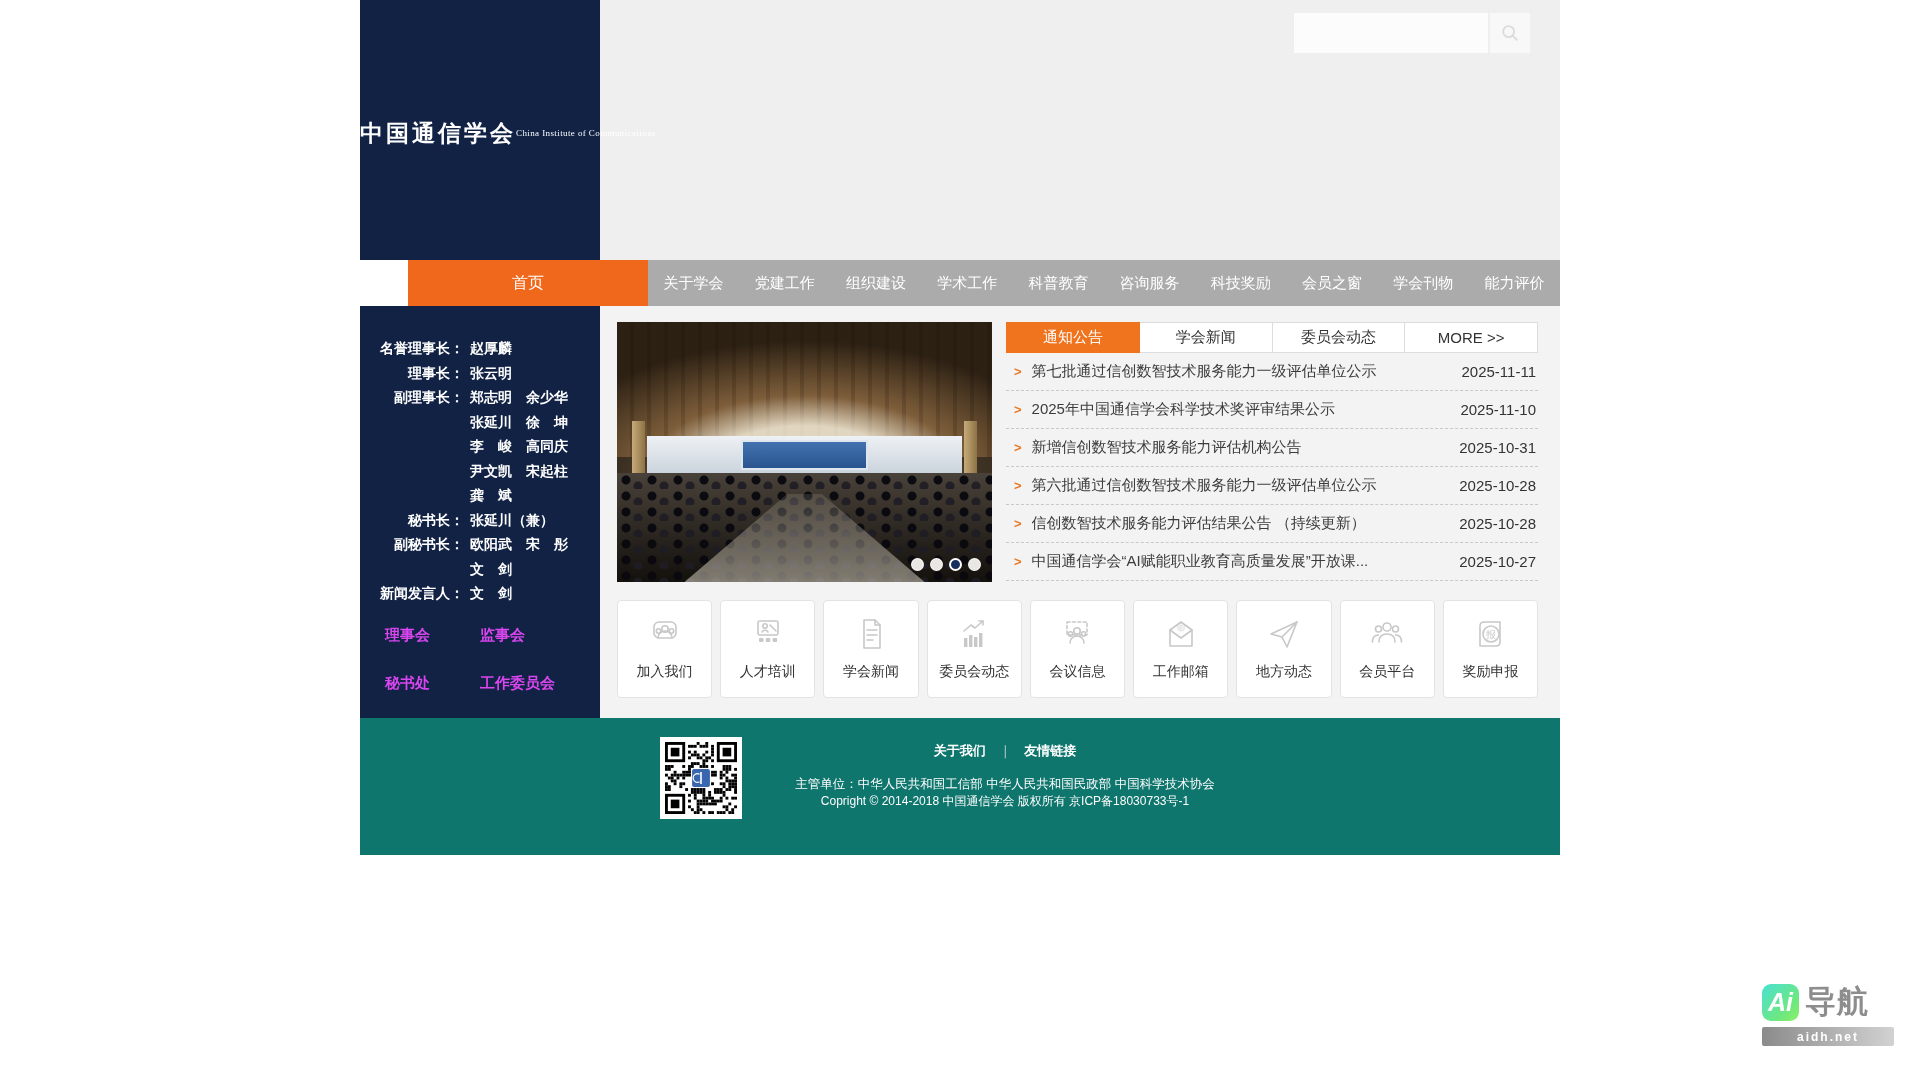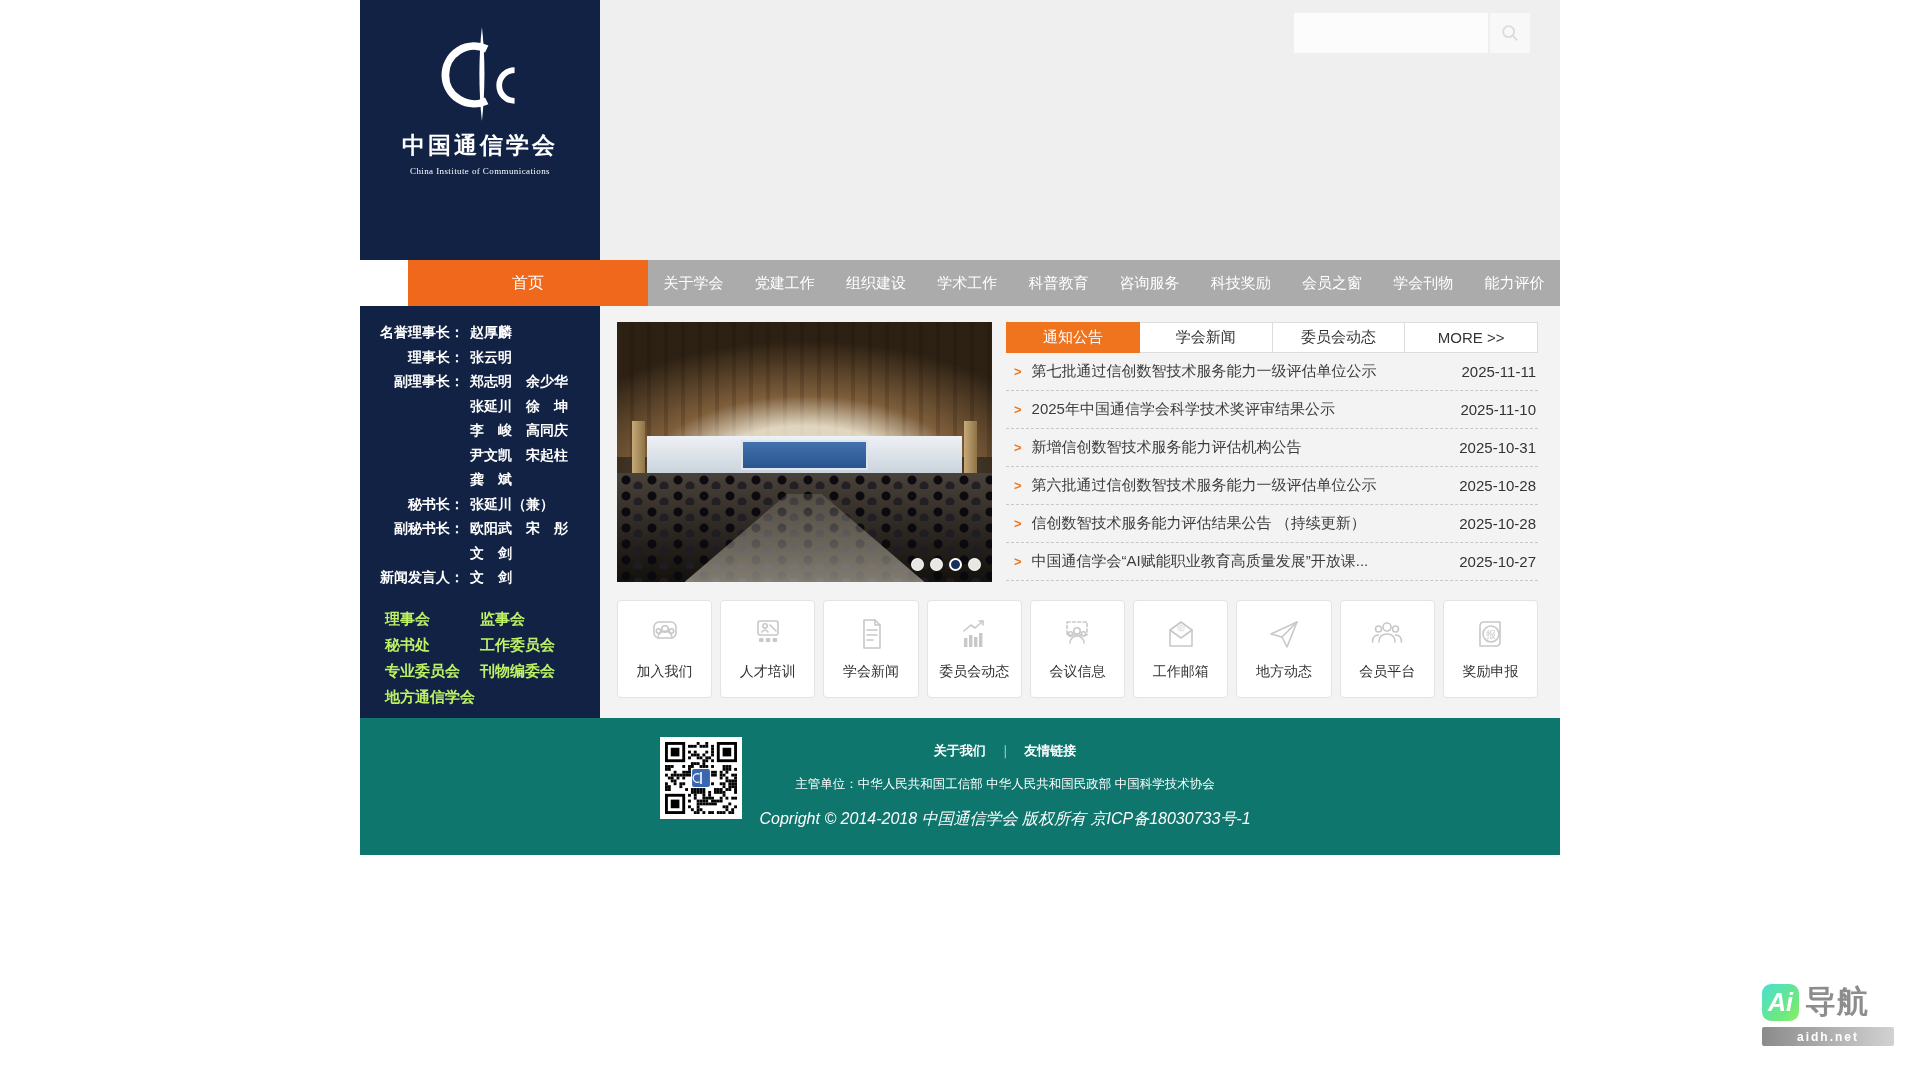--- a/index.html
+++ b/index.html
@@ -7,21 +7,21 @@
   body {
     position:relative; background:#ffffff; overflow:hidden;
     font-family:"Liberation Sans","DejaVu Sans",sans-serif;
   }
   .page { width:1200px; margin:0 auto; }
 
   
   .header { position:relative; height:260px; background:#efeff0; }
   .logo-block {
     position:absolute; left:0; top:0; width:240px; height:260px;
-    background:#112245; display:flex; flex-direction:column; align-items:center;
+    background:#112245; display:flex; flex-direction:row; align-items:center;
   }
   .logo-mark { margin-top:24px; width:96px; height:100px; }
   .brand-cn {
     margin-top:6px; color:#fff; font-family:"Liberation Serif","DejaVu Serif",serif;
     font-size:23px; font-weight:bold; letter-spacing:3px; white-space:nowrap;
   }
   .brand-en {
     margin-top:5px; color:#fff; font-family:"Liberation Serif","DejaVu Serif",serif;
     font-size:9px; letter-spacing:.4px; white-space:nowrap;
   }
@@ -30,27 +30,27 @@
   .search-btn { width:40px; border:0; background:#f8f8f9; margin-left:2px; display:flex; align-items:center; justify-content:center; cursor:pointer; }
 
   
   .navbar { display:flex; height:46px;padding-left:48px; }
   .home-btn { width:240px; background:#f0681c; color:#fff; font-size:16px; display:flex; align-items:center; justify-content:center; cursor:pointer; }
   .nav-list { flex:1; background:#ababab; display:flex; }
   .nav-item { flex:1; color:#fff; font-size:15px; display:flex; align-items:center; justify-content:center; cursor:pointer; white-space:nowrap; }
 
   
   .main { display:flex; height:412px; background:#f3f3f4; }
-  .sidebar { width:240px; background:#112245; padding-top:14px; overflow:hidden; }
+  .sidebar { width:240px; background:#112245; padding-top:30px; overflow:hidden; }
   .officer-row { display:flex; color:#fff; font-size:14px; line-height:24.5px; font-weight:600; }
   .officer-label { width:104px; text-align:right; white-space:pre; }
   .officer-name { padding-left:6px; white-space:pre; }
   .side-links {
     margin:18px 0 0 25px; display:grid; grid-template-columns:95px auto;
-    row-gap:5px; color:#bef264; font-size:15px; font-weight:bold; line-height:21px;
+    row-gap:27px; color:#d946ef; font-size:15px; font-weight:bold; line-height:21px;
   }
   .side-link { cursor:pointer; white-space:nowrap; }
   .side-link.wide { grid-column:1 / 3; }
 
   .content { flex:1; padding:16px 22px 0 17px; }
   .top-row { display:flex; }
 
   
   .carousel { position:relative; width:375px; height:260px; flex:none; overflow:hidden; background:#2c261f; cursor:pointer; }
   .c-ceiling { position:absolute; left:0; right:0; top:0; height:52%;
@@ -98,21 +98,21 @@
 
   
   .footer { position:relative; height:137px; background:#0f766e; }
   .qr-box { position:absolute; left:300px; top:19px; width:82px; height:82px; background:#fff; padding:5px; }
   .qr-box svg { width:72px; height:72px; display:block; }
   .footer-text { position:absolute; left:90px; right:0; top:24px; text-align:center; color:#fff; }
   .f-links { font-size:13px; font-weight:bold; }
   .f-link { cursor:pointer; }
   .f-sep { margin:0 13px; font-weight:normal; color:#ddd; }
   .f-line1 { margin-top:16px; font-size:12.5px; color:#fdfdfd; }
-  .f-line2 { margin-top:16px; font-size:16px; color:#fdfdfd;font-style:italic; }
+  .f-line2 { font-size:12px; color:#fdfdfd; }
 
   
   .watermark { position:absolute; right:26px; bottom:33px; width:132px; }
   .wm-top { display:flex; align-items:center; }
   .wm-badge { width:37px; height:37px; border-radius:9px; flex:none;
     background:linear-gradient(135deg,#4ae0d2 0%,#6ee87e 70%,#8df064 100%);
     color:#fff; font-style:italic; font-weight:bold; font-size:25px;
     display:flex; align-items:center; justify-content:center; }
   .wm-title { margin-left:6px; font-size:31px; font-weight:bold; color:#8d8d8d; letter-spacing:1px; white-space:nowrap; }
   .wm-bar { margin-top:4px; height:19px; border-radius:2px;

